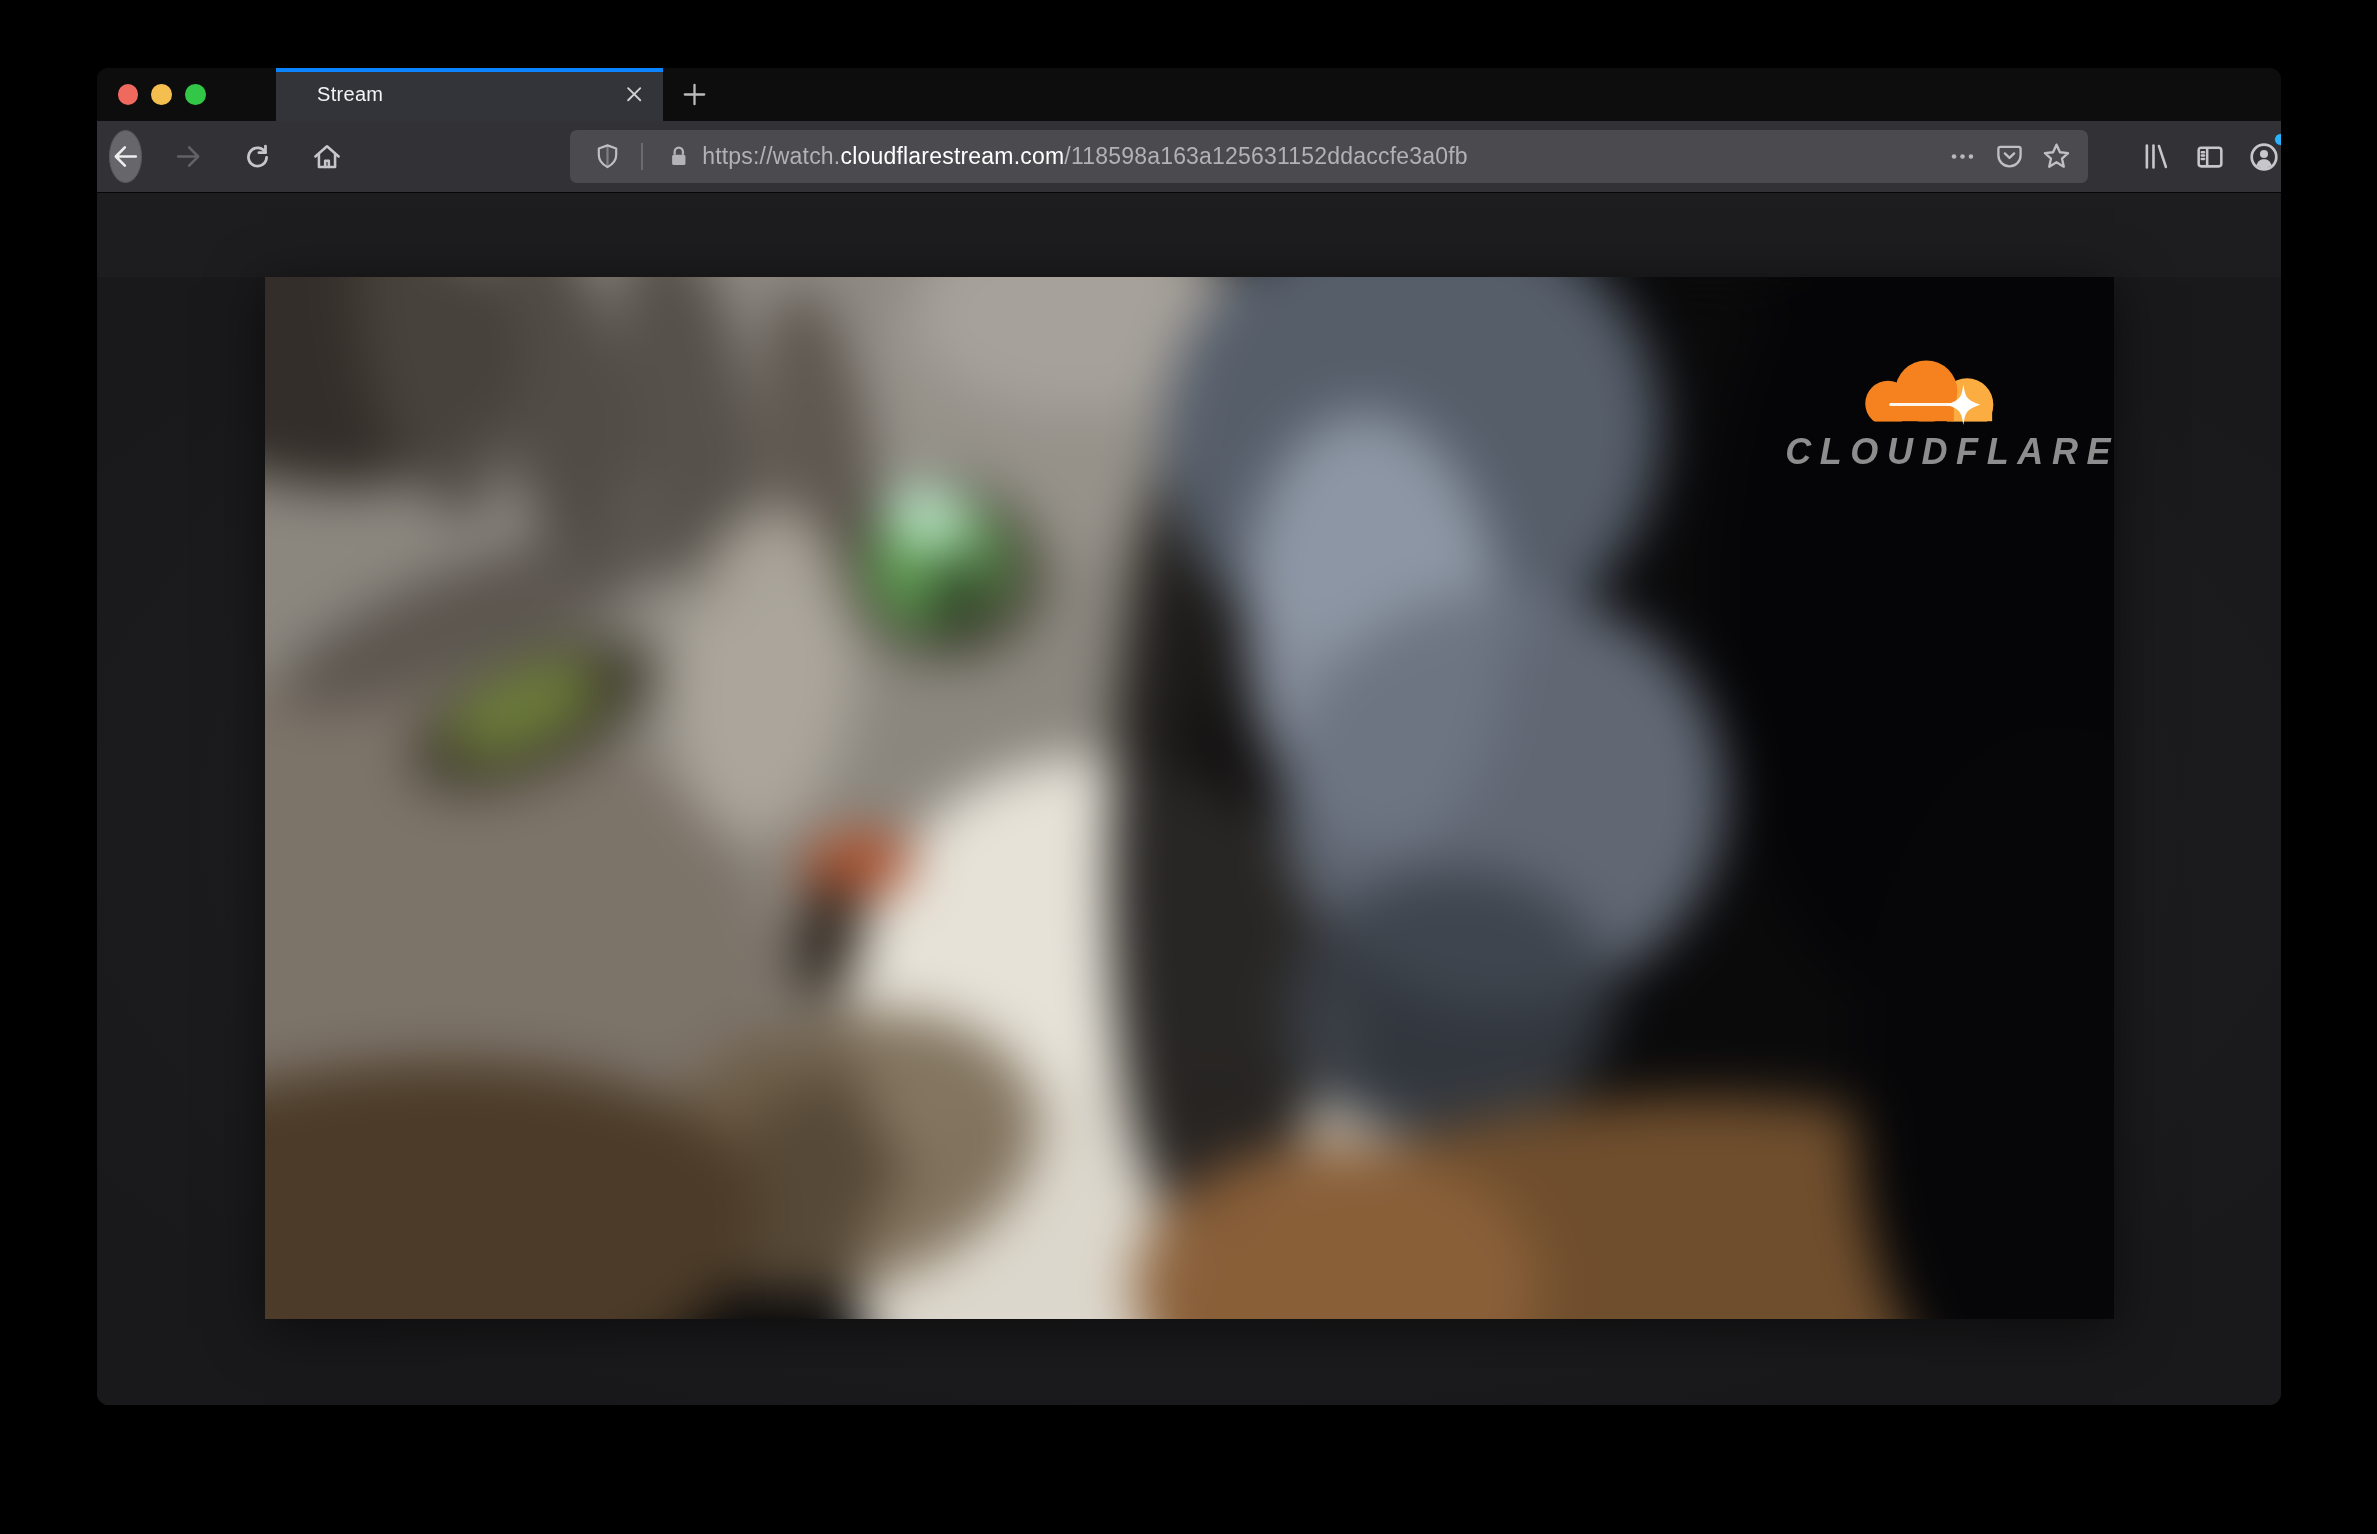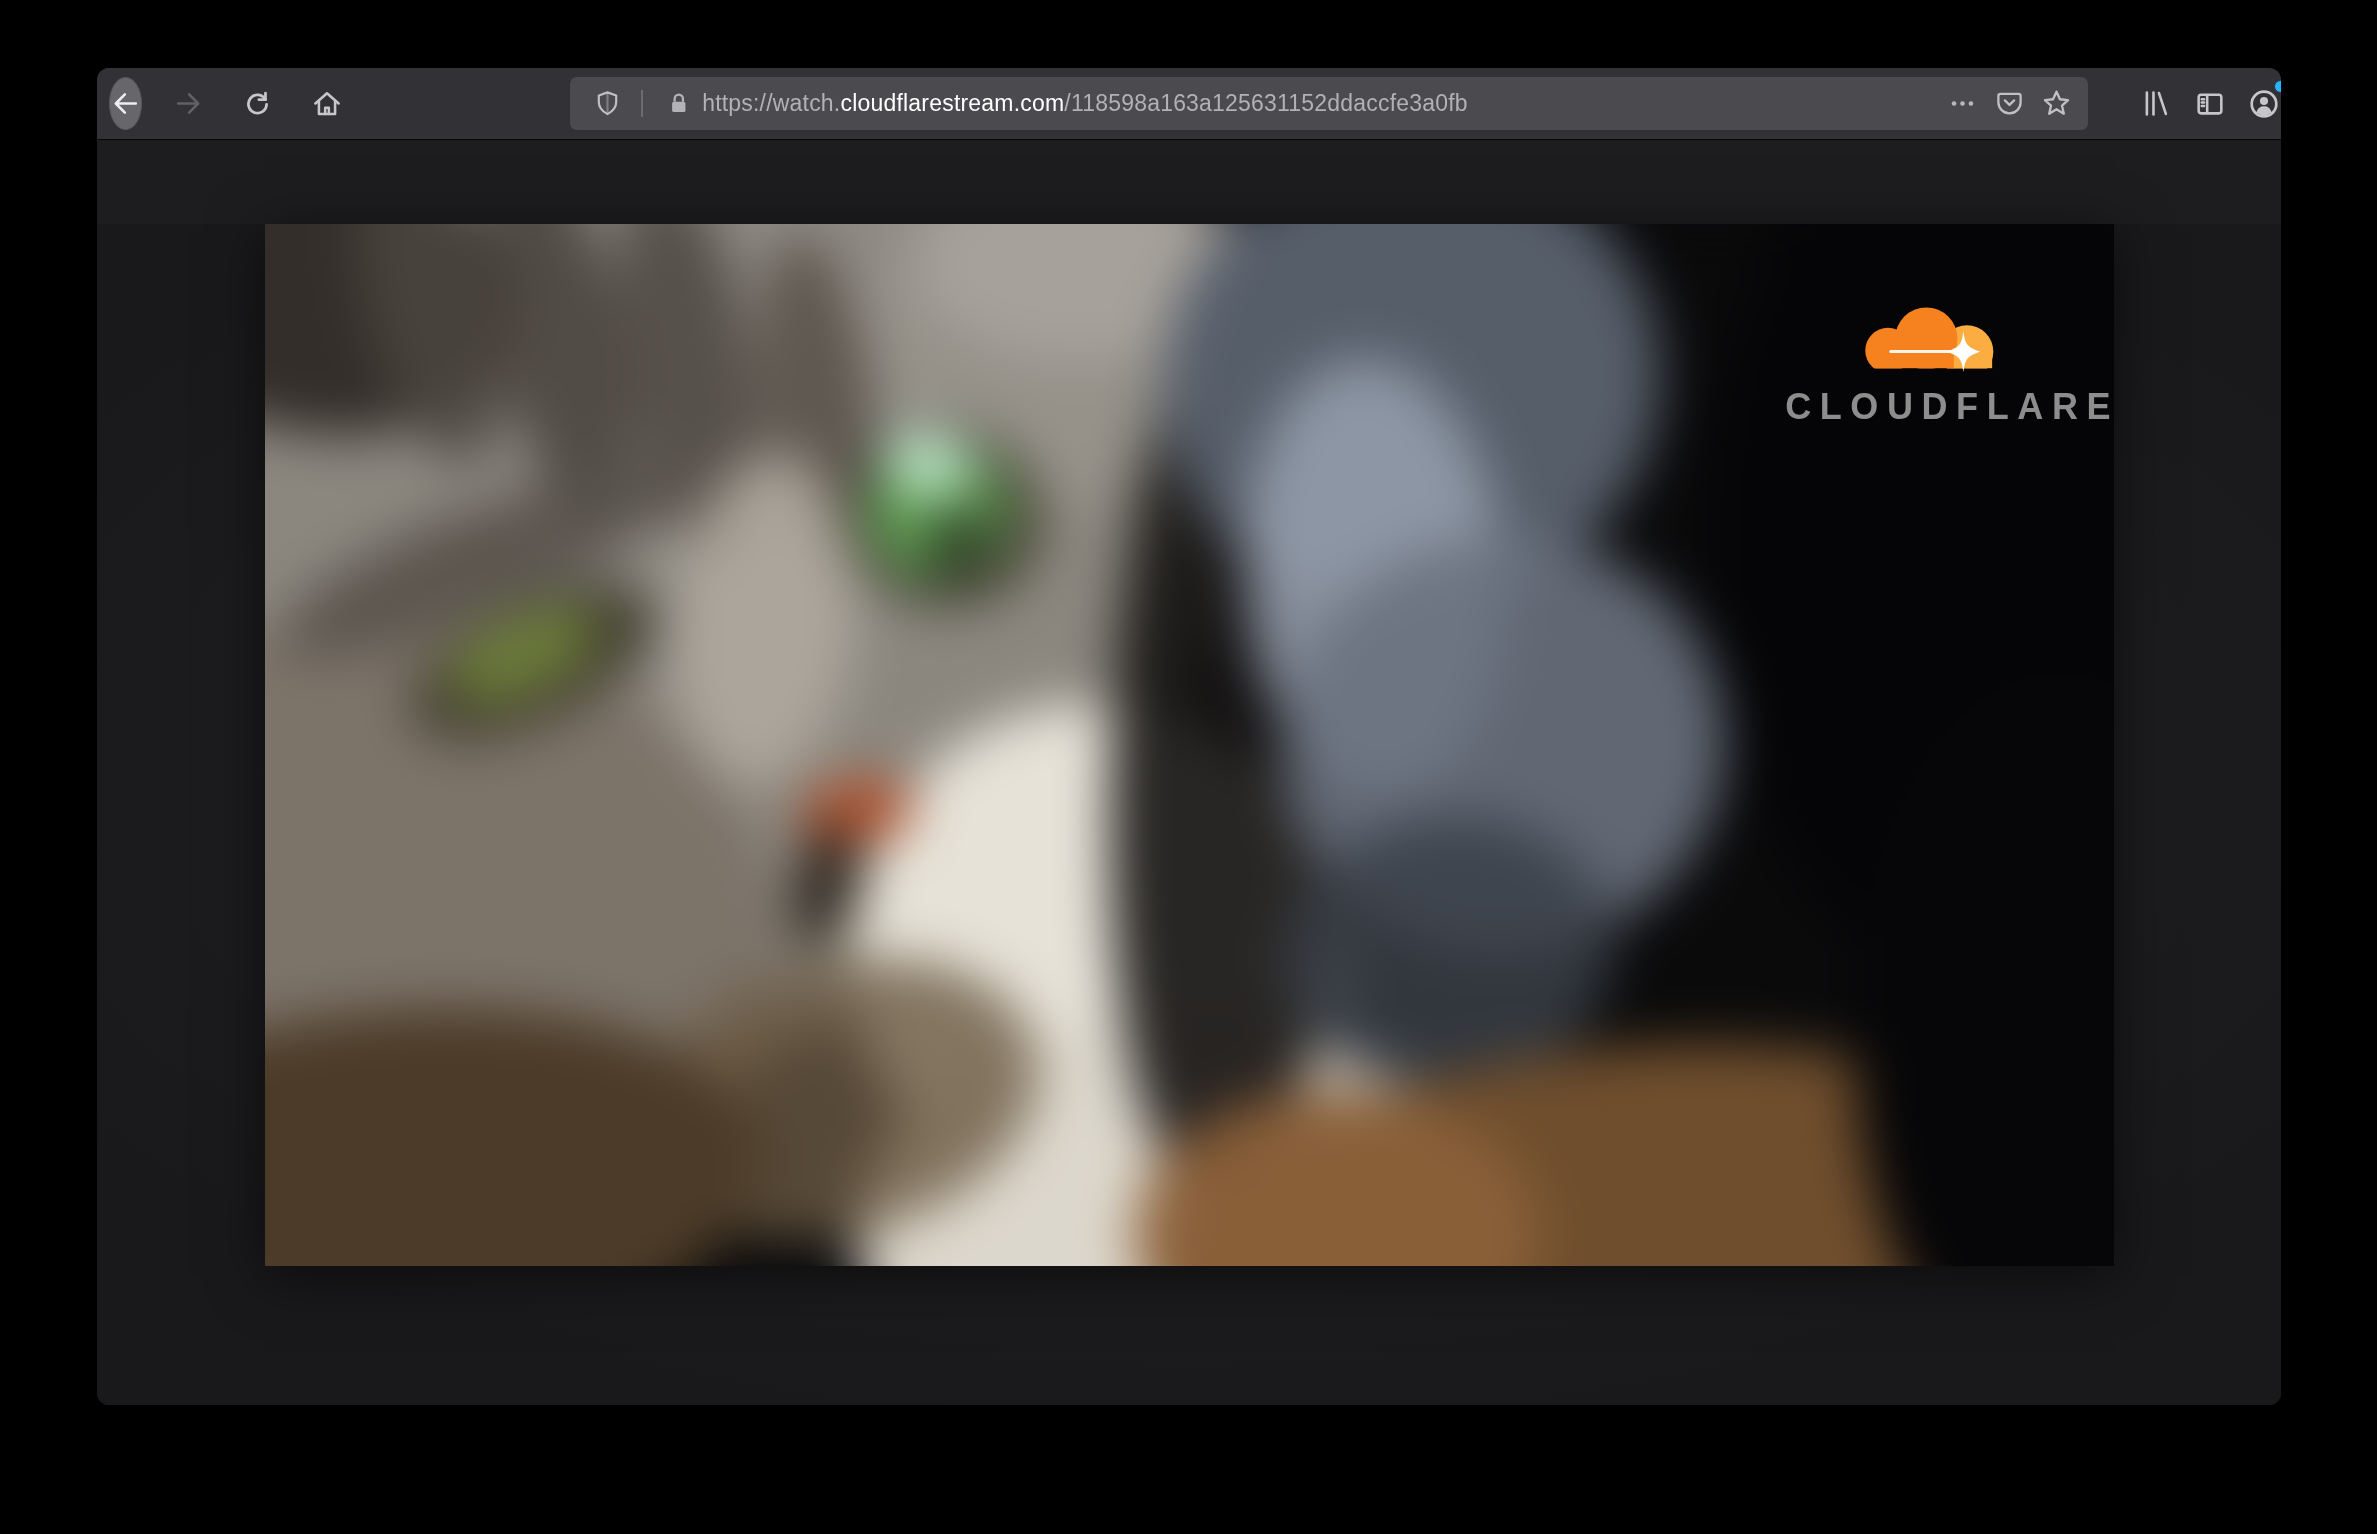--- a/index.html
+++ b/index.html
@@ -52,29 +52,51 @@
   
   .content { position:relative; height:1210px; background:#1d1d1f;
              background:radial-gradient(ellipse 60% 55% at 50% 45%, #232325 0%, #1c1c1e 70%, #19191b 100%); }
   .video { position:relative; width:1849px; height:1042px; margin:84px auto 0; background:#0a0a0b;
            overflow:hidden; box-shadow:0 8.6px 52px rgba(0,0,0,.55); }
   .cat { position:absolute; inset:0; filter:blur(26px); background:#0a0a0b; }
   .blob { position:absolute; border-radius:50%; }
 
   .watermark { position:absolute; top:7.2%; right:2.4%; width:284px; text-align:center; }
   .cloud-svg { display:block; margin:0 auto; width:145px; height:79px; }
-  .brand { margin-top:8px; font-size:36px; font-weight:bold; color:#8d8d8d; letter-spacing:8.6px; }
+  .brand { margin-top:0; font-size:36px; font-weight:bold; color:#8d8d8d; letter-spacing:8.6px;font-style:italic; }
 
   svg.ic { display:block; }
 </style>
 </head>
 <body>
 
 <div class="window">
 
+  <div class="titlebar">
+    <div class="traffic">
+      <div class="tl red"></div>
+      <div class="tl yellow"></div>
+      <div class="tl green"></div>
+    </div>
+
+    <div class="tab">
+      <span class="tab-label">Stream</span>
+      <span class="tab-close">
+        <svg class="ic" width="22.4" height="22.4" viewBox="0 0 24 24" fill="none" stroke="#d2d2d4" stroke-width="2" stroke-linecap="round">
+            <path d="M5.5 5.5 L18.5 18.5 M18.5 5.5 L5.5 18.5"></path>
+          </svg>
+      </span>
+    </div>
+
+    <div class="newtab">
+      <svg class="ic" width="31" height="31" viewBox="0 0 24 24" fill="none" stroke="#bababc" stroke-width="1.8" stroke-linecap="round">
+          <path d="M12 4.5 V19.5 M4.5 12 H19.5"></path>
+        </svg>
+    </div>
+  </div>
 
   <div class="toolbar">
 
     <div class="backbtn">
       <svg class="ic" width="31" height="31" viewBox="0 0 24 24" fill="none" stroke="#eeeeef" stroke-width="2" stroke-linecap="round" stroke-linejoin="round">
           <path d="M20 12 H5 M11.5 5 L4.5 12 L11.5 19"></path>
         </svg>
     </div>
 
     <div class="navbtn">

